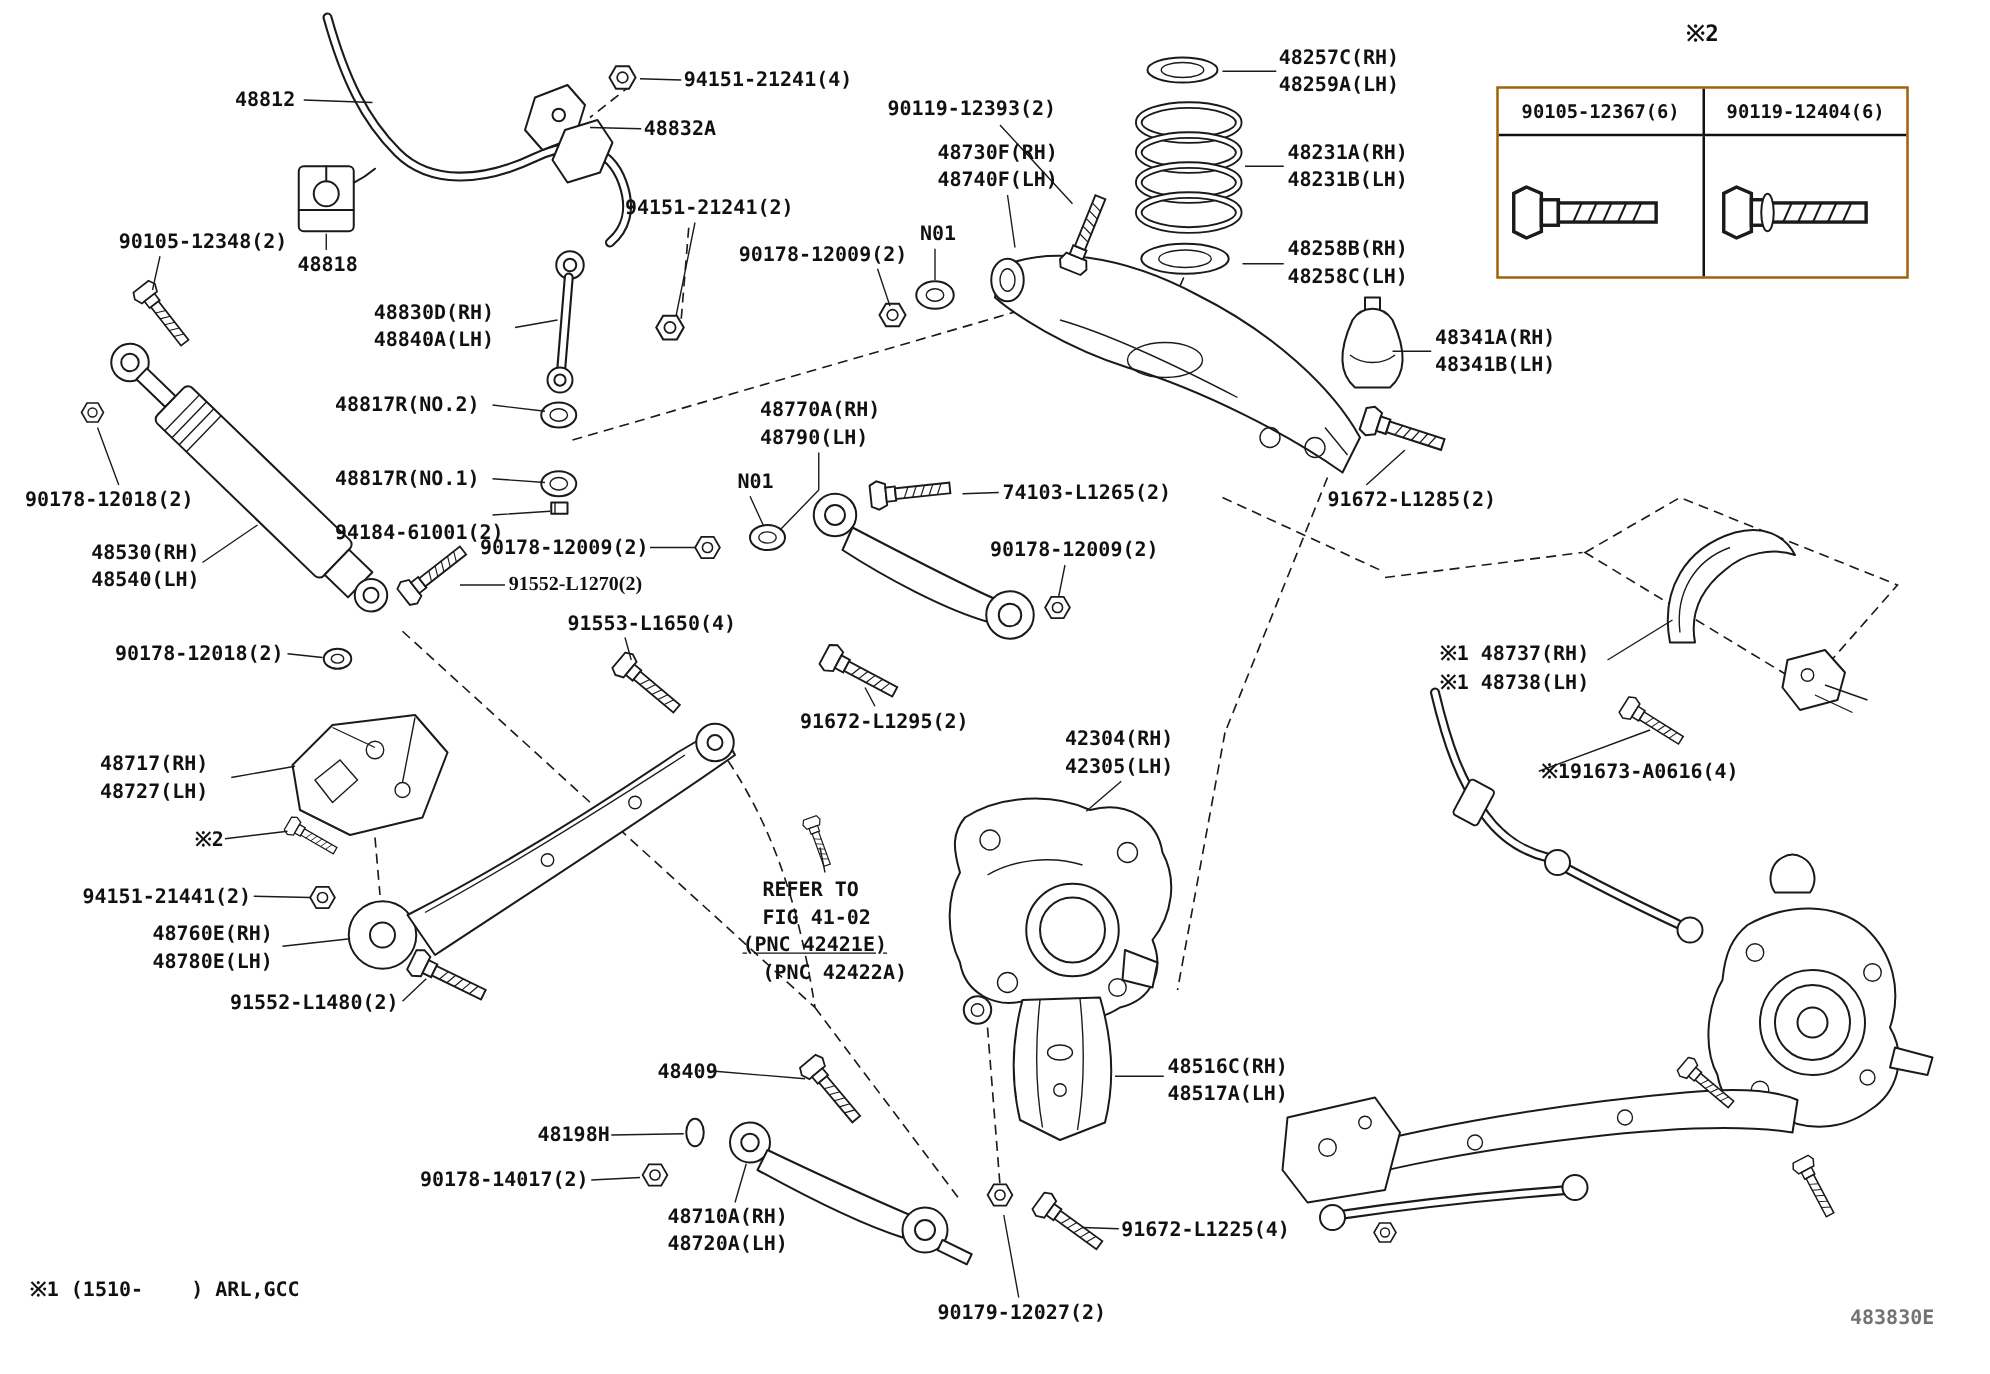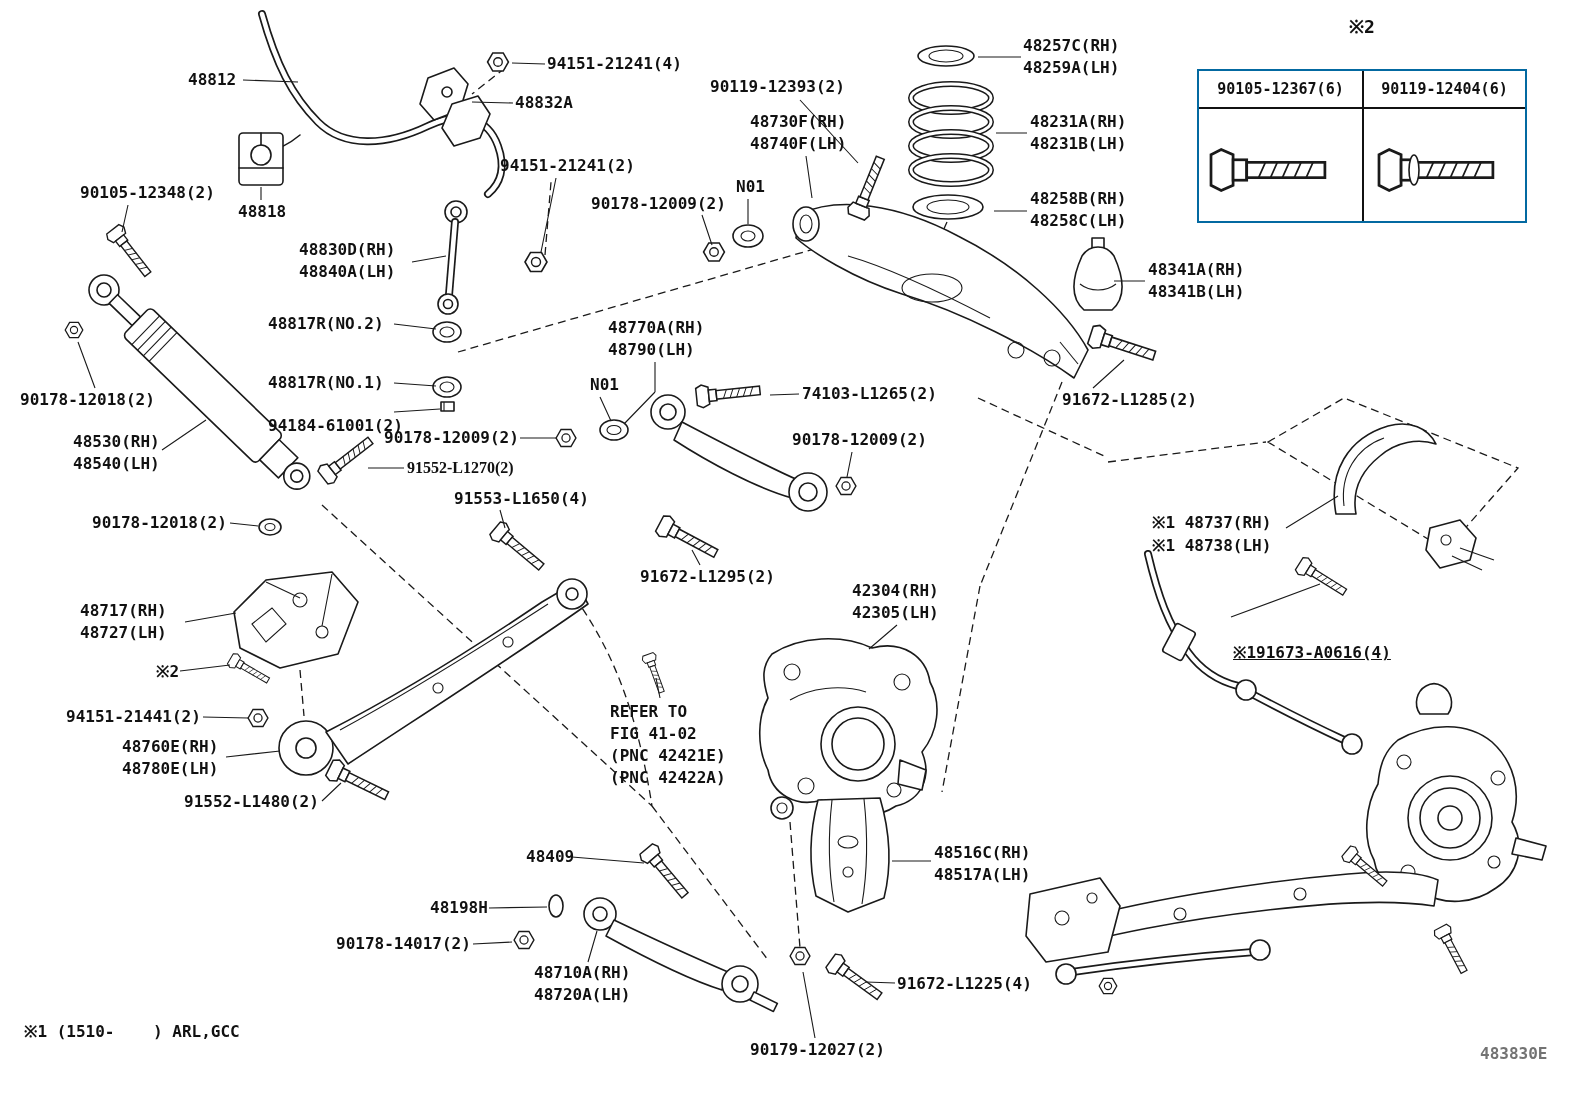--- a/index.html
+++ b/index.html
@@ -9,21 +9,21 @@
   #art{position:absolute;left:0;top:0;z-index:1;}
   #labels{position:absolute;left:0;top:0;width:100%;height:100%;z-index:3;pointer-events:none;}
   .lbl{position:absolute;font:bold 16px "DejaVu Sans Mono","Liberation Mono",monospace;
        color:#111;white-space:pre;line-height:20px;}
   .note{position:absolute;color:#111;z-index:3;white-space:pre;}
   .n1{left:24px;top:1020px;font:bold 16px "DejaVu Sans Mono","Liberation Mono",monospace;}
   .n2{left:24px;top:1047px;font:16px "Liberation Sans","DejaVu Sans",sans-serif;}
   .dcode{position:absolute;left:1480px;top:1044px;font:bold 16px "DejaVu Sans Mono","Liberation Mono",monospace;color:#737373;z-index:3;}
   .ftable{position:absolute;left:1197px;top:14px;width:330px;z-index:2;}
   .ft-mark{height:55px;text-align:center;font:bold 18px "DejaVu Sans Mono","Liberation Mono",monospace;color:#111;}
-  .ft-grid{border:2px solid #0369a1;display:grid;grid-template-columns:1fr 1fr;grid-template-rows:38px 112px;background:transparent;}
+  .ft-grid{border:2px solid #a16207;display:grid;grid-template-columns:1fr 1fr;grid-template-rows:38px 112px;background:transparent;}
   .ft-cell{font:bold 15px "DejaVu Sans Mono","Liberation Mono",monospace;color:#111;
            display:flex;align-items:center;justify-content:center;}
   .ft-cell.head{border-bottom:2px solid #111;}
   .ft-cell.c2{border-left:2px solid #111;}
   
   .ln{stroke:#1a1a1a;fill:none;stroke-width:1.6;stroke-linecap:round;stroke-linejoin:round;}
   .fw{fill:#fff;stroke:#1a1a1a;stroke-width:1.6;stroke-linejoin:round;}
   .thin{stroke:#1a1a1a;fill:none;stroke-width:1.1;}
   .tube{stroke:#1a1a1a;fill:none;stroke-width:8;stroke-linecap:round;}
   .tubew{stroke:#fff;fill:none;stroke-width:4.6;stroke-linecap:round;}
@@ -283,21 +283,21 @@
       <div class="lbl" style="left: 547px; top: 54px;">94151-21241(4)</div>
       <div class="lbl" style="left: 515px; top: 93px;">48832A</div>
       <div class="lbl" style="left: 710px; top: 77px;">90119-12393(2)</div>
       <div class="lbl" style="left: 1023px; top: 36px;">48257C(RH)</div>
       <div class="lbl" style="left: 1023px; top: 58px;">48259A(LH)</div>
       <div class="lbl" style="left: 750px; top: 112px;">48730F(RH)</div>
       <div class="lbl" style="left: 750px; top: 134px;">48740F(LH)</div>
       <div class="lbl" style="left: 1030px; top: 112px;">48231A(RH)</div>
       <div class="lbl" style="left: 1030px; top: 134px;">48231B(LH)</div>
       <div class="lbl" style="left: 500px; top: 156px;">94151-21241(2)</div>
-      <div class="lbl" style="left: 80px; top: 183px;">90105-12348(2)</div>
+      <div class="lbl" style="left: 95px; top: 183px;">90105-12348(2)</div>
       <div class="lbl" style="left: 591px; top: 194px;">90178-12009(2)</div>
       <div class="lbl" style="left: 736px; top: 177px;">N01</div>
       <div class="lbl" style="left: 238px; top: 202px;">48818</div>
       <div class="lbl" style="left: 1030px; top: 189px;">48258B(RH)</div>
       <div class="lbl" style="left: 1030px; top: 211px;">48258C(LH)</div>
       <div class="lbl" style="left: 299px; top: 240px;">48830D(RH)</div>
       <div class="lbl" style="left: 299px; top: 262px;">48840A(LH)</div>
       <div class="lbl" style="left: 1148px; top: 260px;">48341A(RH)</div>
       <div class="lbl" style="left: 1148px; top: 282px;">48341B(LH)</div>
       <div class="lbl" style="left: 268px; top: 314px;">48817R(NO.2)</div>
@@ -316,27 +316,27 @@
       <div class="lbl" style="left: 407px; top: 458px; font-family: Liberation Serif, serif;">91552-L1270(2)</div>
       <div class="lbl" style="left: 454px; top: 489px;">91553-L1650(4)</div>
       <div class="lbl" style="left: 92px; top: 513px;">90178-12018(2)</div>
       <div class="lbl" style="left: 1152px; top: 513px;">※1 48737(RH)</div>
       <div class="lbl" style="left: 1152px; top: 536px;">※1 48738(LH)</div>
       <div class="lbl" style="left: 640px; top: 567px;">91672-L1295(2)</div>
       <div class="lbl" style="left: 852px; top: 581px;">42304(RH)</div>
       <div class="lbl" style="left: 852px; top: 603px;">42305(LH)</div>
       <div class="lbl" style="left: 80px; top: 601px;">48717(RH)</div>
       <div class="lbl" style="left: 80px; top: 623px;">48727(LH)</div>
-      <div class="lbl" style="left: 1233px; top: 643px; text-decoration: underline;">※191673-A0616(4)</div>
+      <div class="lbl" style="left: 1233px; top: 607px;">※191673-A0616(4)</div>
       <div class="lbl" style="left: 156px; top: 662px;">※2</div>
       <div class="lbl" style="left: 66px; top: 707px;">94151-21441(2)</div>
       <div class="lbl" style="left: 610px; top: 702px;">REFER TO</div>
       <div class="lbl" style="left: 610px; top: 724px;">FIG 41-02</div>
       <div class="lbl" style="left: 122px; top: 737px;">48760E(RH)</div>
-      <div class="lbl" style="left: 610px; top: 746px;">(PNC 42421E)</div>
+      <div class="lbl" style="left: 594px; top: 746px; text-decoration: underline;">(PNC 42421E)</div>
       <div class="lbl" style="left: 122px; top: 759px;">48780E(LH)</div>
       <div class="lbl" style="left: 610px; top: 768px;">(PNC 42422A)</div>
       <div class="lbl" style="left: 184px; top: 792px;">91552-L1480(2)</div>
       <div class="lbl" style="left: 526px; top: 847px;">48409</div>
       <div class="lbl" style="left: 934px; top: 843px;">48516C(RH)</div>
       <div class="lbl" style="left: 934px; top: 865px;">48517A(LH)</div>
       <div class="lbl" style="left: 430px; top: 898px;">48198H</div>
       <div class="lbl" style="left: 336px; top: 934px;">90178-14017(2)</div>
       <div class="lbl" style="left: 534px; top: 963px;">48710A(RH)</div>
       <div class="lbl" style="left: 534px; top: 985px;">48720A(LH)</div>

